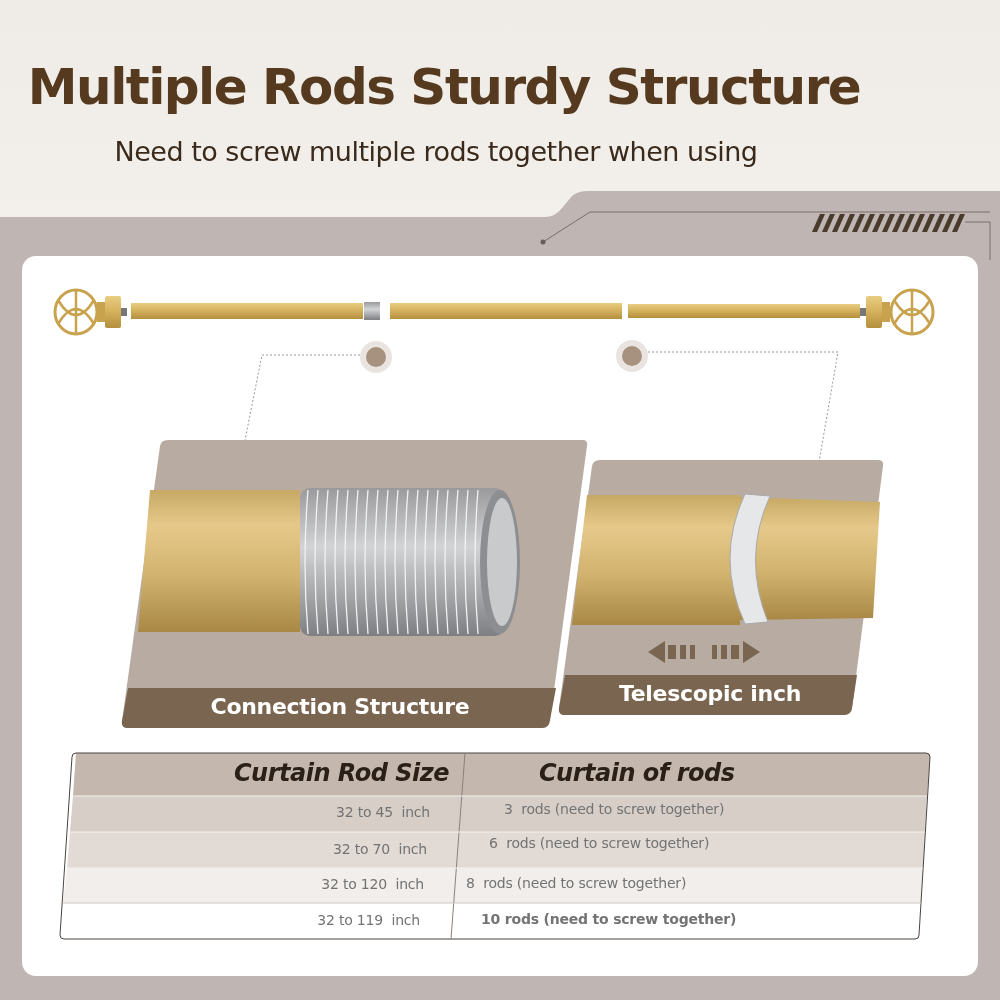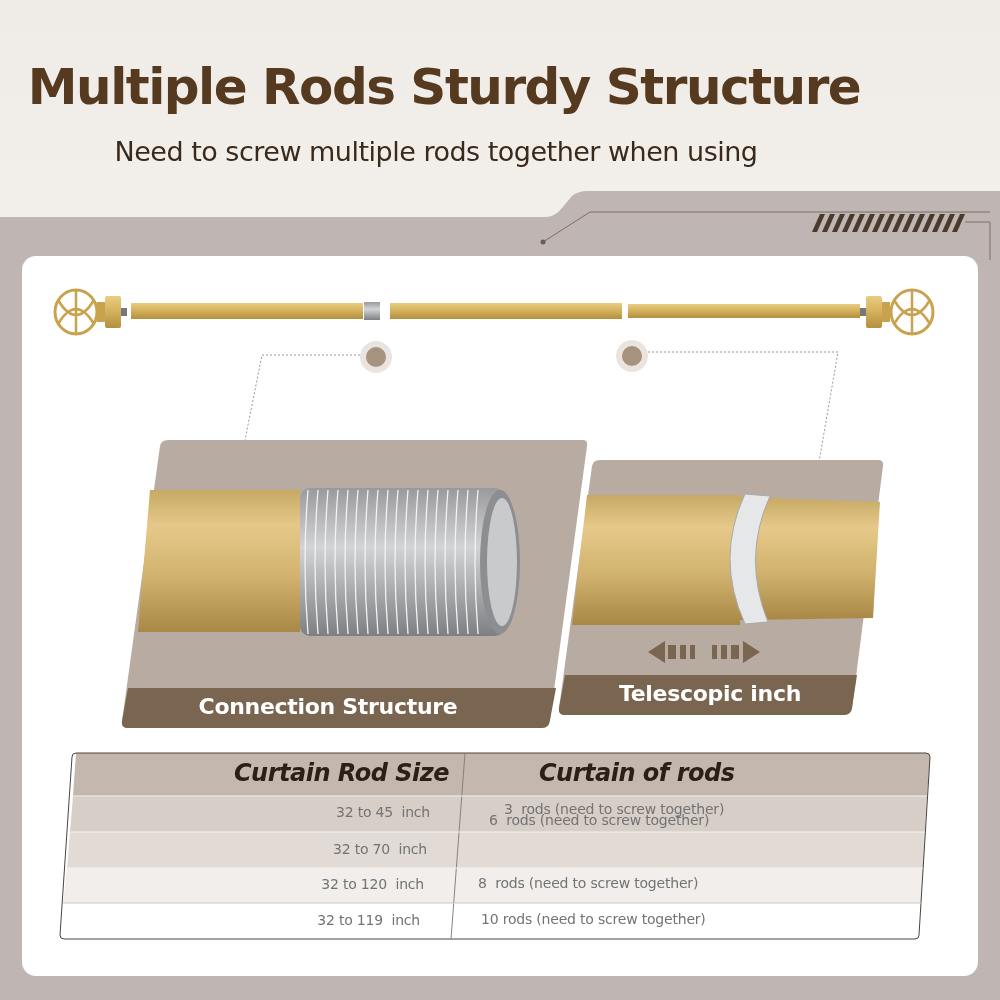--- a/index.html
+++ b/index.html
@@ -160,26 +160,26 @@
     <path d="M63 903 L921 903 L919 935 Q919 939 915 939 L64 939 Q60 939 60 935 Z" fill="#ffffff"></path>
     <path d="M76 753 L926 753 Q930 753 930 757 L919 935 Q919 939 915 939 L64 939 Q60 939 60 935 L72 757 Q72 753 76 753 Z" fill="none" stroke="#4a4440" stroke-width="1"></path>
     <line x1="465" y1="753" x2="451" y2="939" stroke="#8a817b" stroke-width="1"></line>
     <line x1="73" y1="796" x2="927" y2="796" stroke="#f5f2ef" stroke-width="1"></line>
     <line x1="70" y1="832" x2="925" y2="832" stroke="#f5f2ef" stroke-width="1"></line>
     <line x1="67" y1="868" x2="923" y2="868" stroke="#f5f2ef" stroke-width="1"></line>
     <line x1="63" y1="903" x2="921" y2="903" stroke="#cfc8c3" stroke-width="1"></line>
   </g>
 </svg>
 
-<div class="panel-label" style="left:128px;top:694px;width:400px;">Connection Structure</div>
+<div class="panel-label" style="left:140px;top:694px;width:400px;">Connection Structure</div>
 <div class="panel-label" style="left:570px;top:681px;width:280px;">Telescopic inch</div>
 
 <div class="th" style="left:188px;top:759px;">Curtain Rod Size</div>
 <div class="th" style="left:493px;top:759px;">Curtain of rods</div>
 
 <div class="td" style="right:570px;top:804px;white-space:pre;">32 to 45  inch</div>
 <div class="td" style="left:504px;top:801px;white-space:pre;">3  rods (need to screw together)</div>
 <div class="td" style="right:573px;top:841px;white-space:pre;">32 to 70  inch</div>
-<div class="td" style="left:489px;top:812px;white-space:pre;">6  rods (need to screw together)</div>
+<div class="td" style="left:489px;top:835px;white-space:pre;">6  rods (need to screw together)</div>
 <div class="td" style="right:576px;top:876px;white-space:pre;">32 to 120  inch</div>
-<div class="td" style="left:478px;top:875px;white-space:pre;">8  rods (need to screw together)</div>
+<div class="td" style="left:466px;top:875px;white-space:pre;">8  rods (need to screw together)</div>
 <div class="td" style="right:580px;top:912px;white-space:pre;">32 to 119  inch</div>
-<div class="td" style="left:481px;top:911px;white-space:pre;">10 rods (need to screw together)</div>
+<div class="td" style="left:481px;top:911px;white-space:pre;font-weight:bold;">10 rods (need to screw together)</div>
 
 </body></html>

